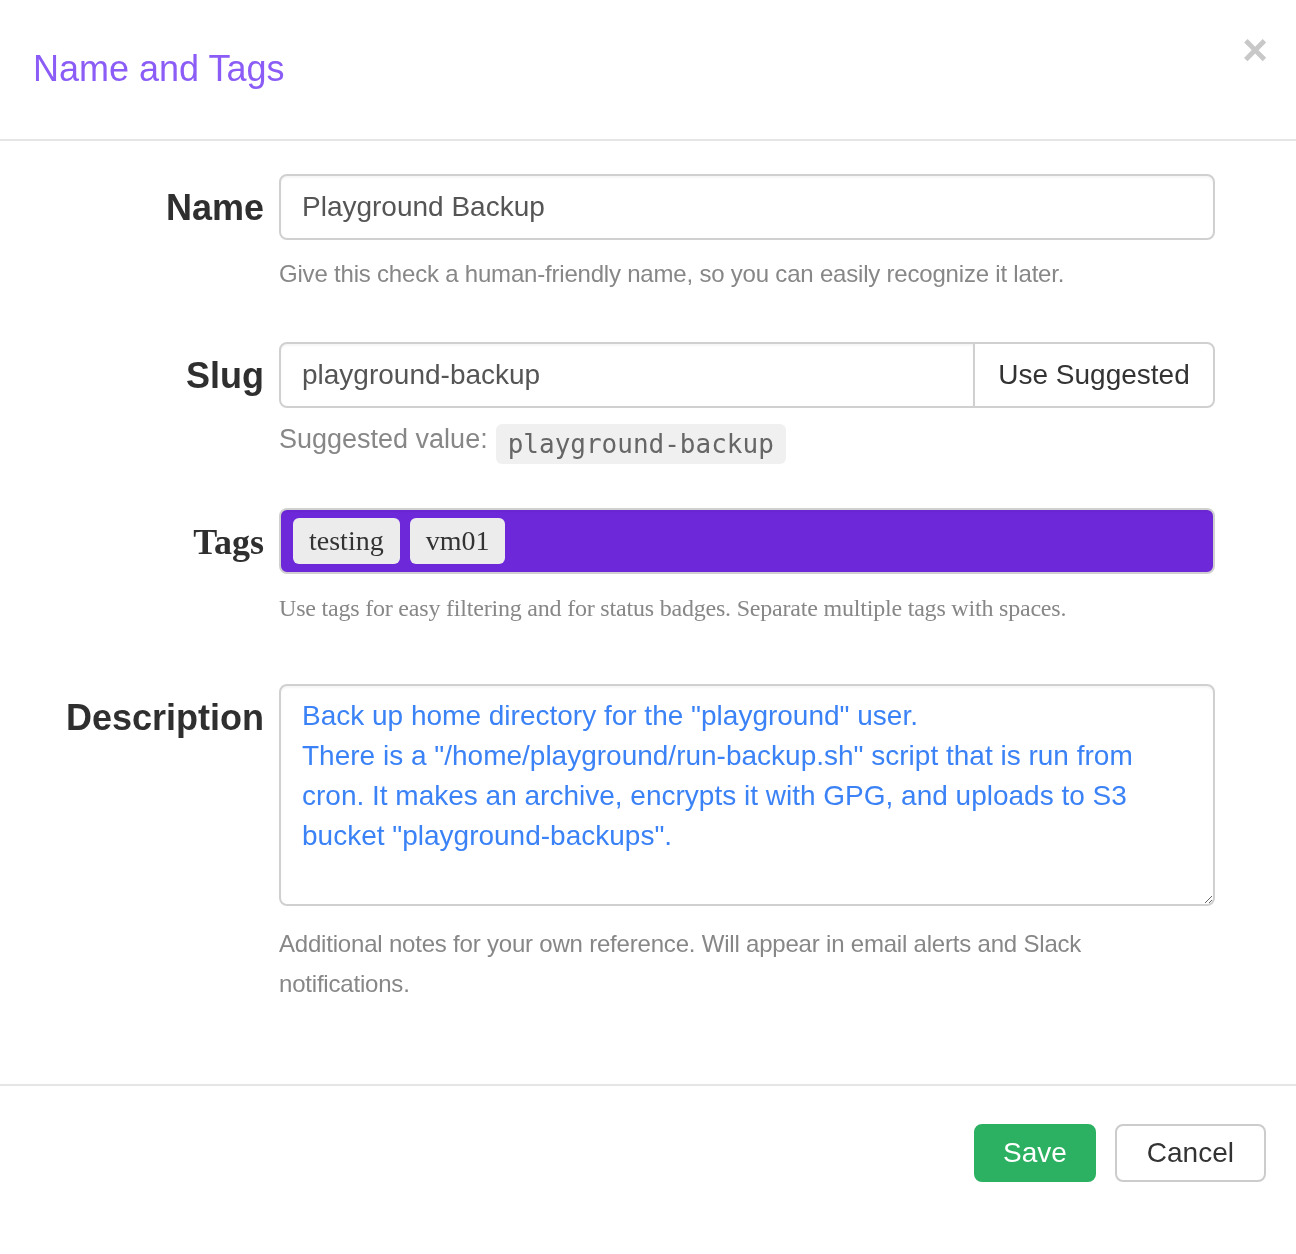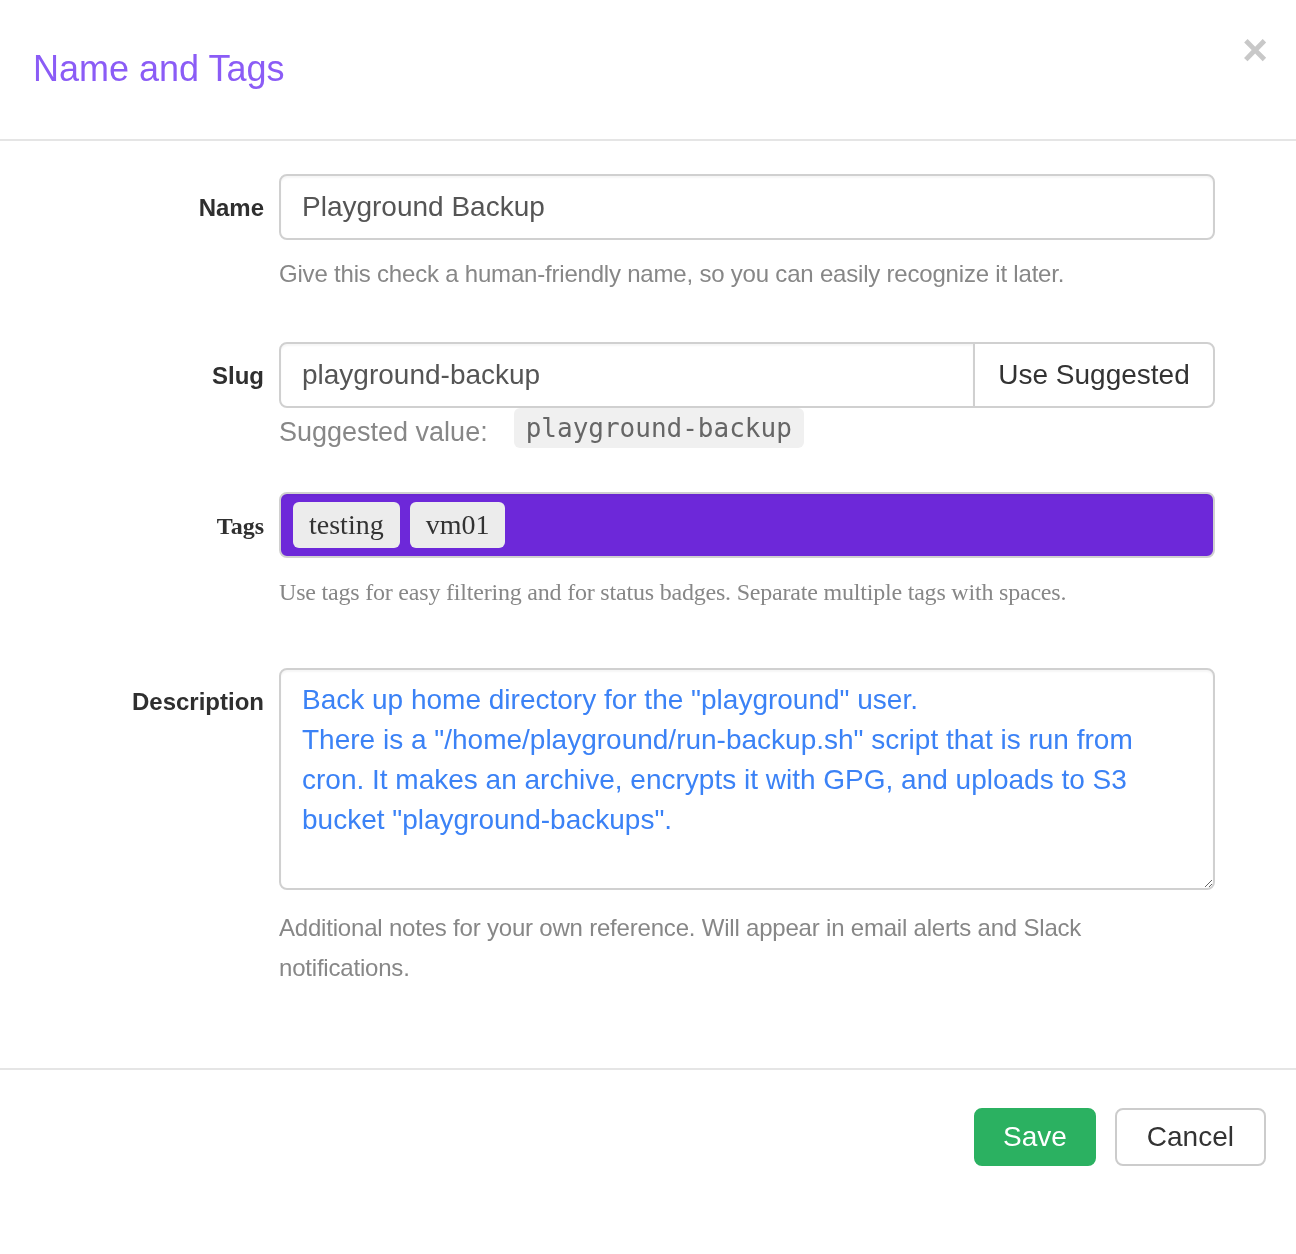--- a/index.html
+++ b/index.html
@@ -20,21 +20,21 @@
     background: none; border: none; cursor: pointer; padding: 0;
   }
 
   
   .modal-body { padding: 33px 81px 80px 33px; flex: 0 0 auto; }
   .form-group { display: grid; grid-template-columns: 231px 936px; column-gap: 15px; }
   .form-group.g-name  { margin-bottom: 48px; }
   .form-group.g-slug  { margin-bottom: 44px; }
   .form-group.g-tags  { margin-bottom: 56px; font-family: Liberation Serif, serif; }
   .control-label {
-    grid-column: 1; text-align: right; font-weight: 700; font-size: 24px; color: #2f2f2f;
+    grid-column: 1; text-align: right; font-weight: 700; font-size: 36px; color: #2f2f2f;
     padding-top: 17px; line-height: 34px;
   }
   .control-col { grid-column: 2; }
 
   .text-input {
     width: 100%; height: 66px; padding: 0 21px;
     font-family: "Liberation Sans", sans-serif;
     font-size: 28px; color: #555;
     border: 2px solid #d0d0d0; border-radius: 8px;
     background: #fff; outline: none;
@@ -44,21 +44,21 @@
 
   
   .input-group { display: flex; width: 100%; }
   .input-group .text-input { flex: 1 1 auto; border-radius: 8px 0 0 8px; }
   .btn-use-suggested {
     flex: 0 0 242px; height: 66px; margin-left: -2px;
     background: #fff; border: 2px solid #d0d0d0; border-radius: 0 8px 8px 0;
     font-family: Liberation Sans, sans-serif;
     font-size: 28px; color: #333; cursor: pointer;
   }
-  .suggested-line { color: #878787; font-size: 27px; display: flex; align-items: flex-end; gap: 26px; }
+  .suggested-line { margin-top: 16px; color: #878787; font-size: 27px; display: flex; align-items: flex-start; gap: 8px; }
   .code-chip {
     font-family: "DejaVu Sans Mono", monospace; font-size: 26px; color: #666;
     background: #f0f0f0; border-radius: 6px; padding: 5px 12px;
   }
 
   
   .tags-box {
     width: 100%; height: 66px; padding: 0 12px;
     border: 2px solid #d0d0d0; border-radius: 8px; background: #6d28d9;
     display: flex; align-items: center; gap: 10px;

